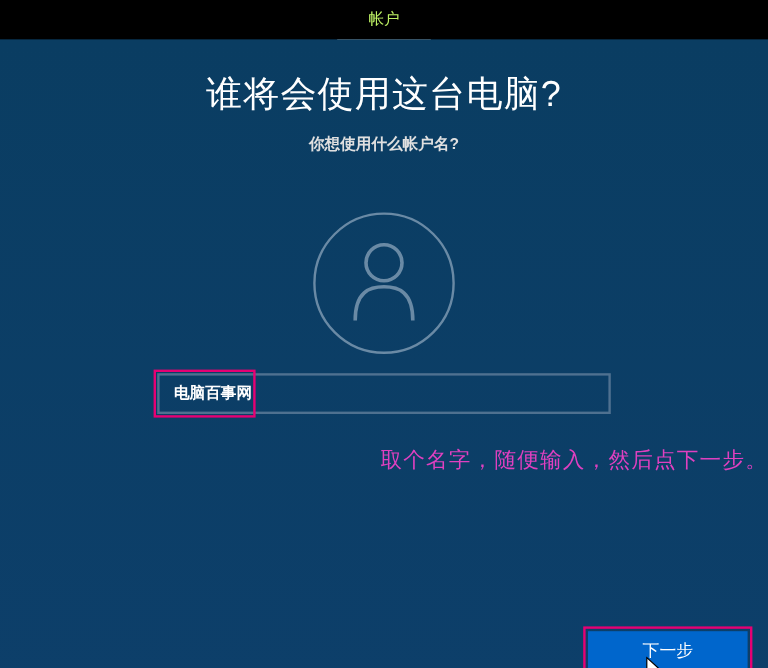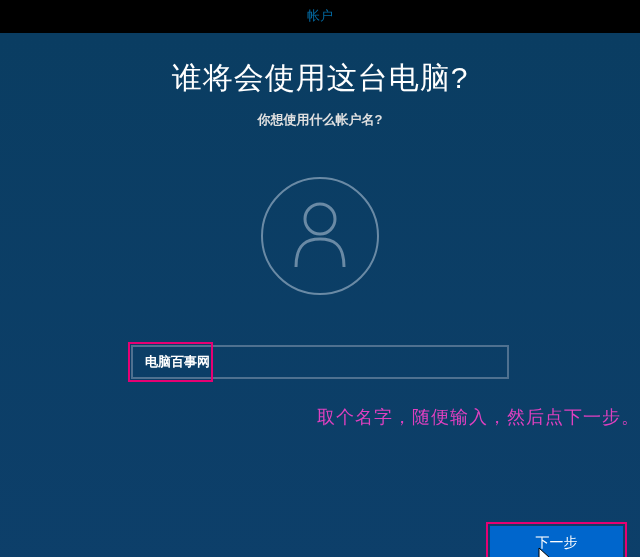--- a/index.html
+++ b/index.html
@@ -12,21 +12,21 @@
       overflow: hidden;
     }
     .top-bar {
       height: 33px;
       background: #000;
       display: flex;
       justify-content: center;
       align-items: center;
     }
     .tab {
-      color: #0369a1;
+      color: #bef264;
       font-size: 13px;
       padding: 8px 26px;
       border-bottom: 2px solid #d0d0d0;
     }
     .main {
       background: #0c3e6e;
       background: linear-gradient(to bottom, #0a3d62 0%, #0d3f6a 100%);
       height: 544px;
       padding-top: 25px;
       text-align: center;
@@ -51,21 +51,21 @@
       border-radius: 50%;
       margin: 48px auto 0;
       display: flex;
       align-items: center;
       justify-content: center;
     }
     .avatar-ring svg { width: 60px; height: 70px; }
     .input-wrap {
       position: relative;
       width: 378px;
-      margin: 50px auto 0;
+      margin: 16px auto 0;
     }
     .username-input {
       width: 100%;
       height: 34px;
       background: transparent;
       border: 2px solid #4f7190;
       color: #fff;
       font-size: 13px;
       font-weight: bold;
       padding: 0 12px;

